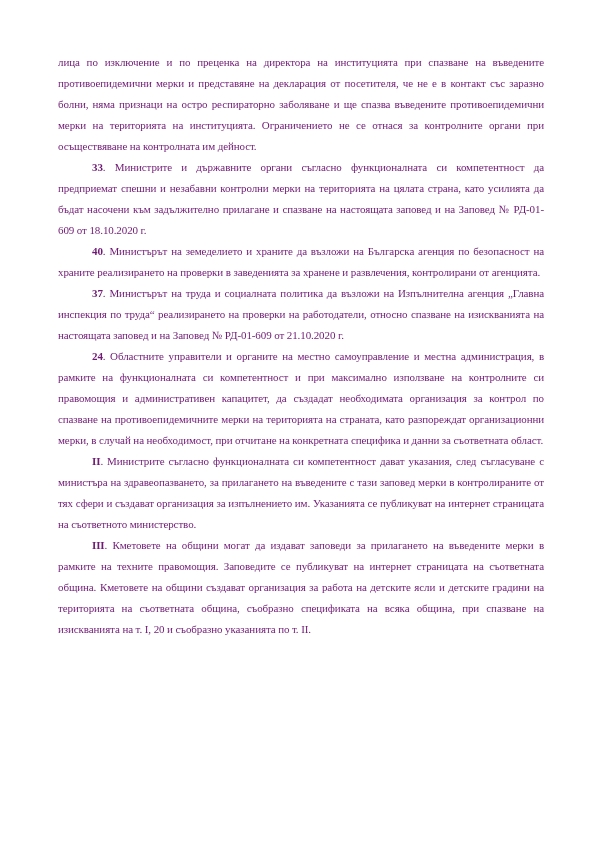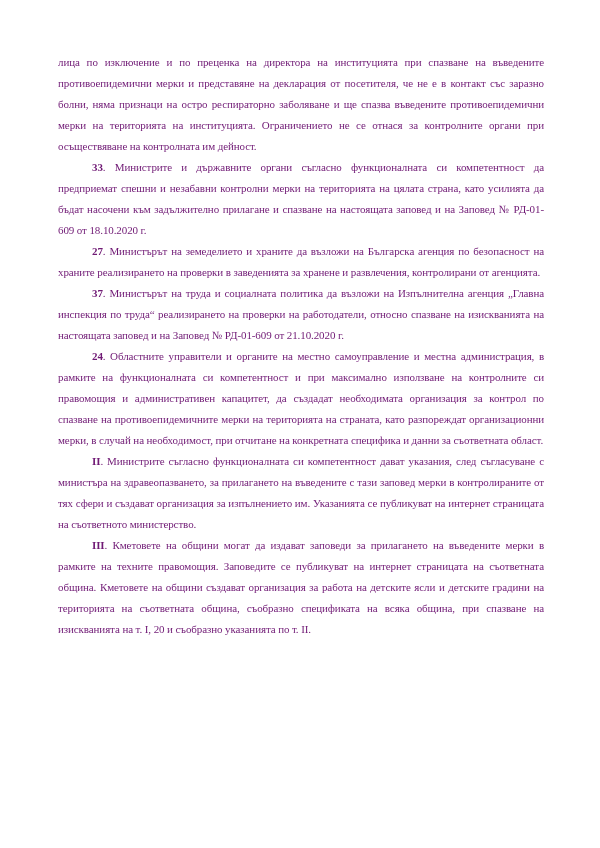--- a/index.html
+++ b/index.html
@@ -42,21 +42,21 @@
 <body>
 
 <div class="page">
   <div class="text-block">
 
     <p class="para no-indent"><b class="num"></b><span>лица по изключение и по преценка на директора на институцията при спазване на въведените противоепидемични мерки и представяне на декларация от посетителя, че не е в контакт със заразно болни, няма признаци на остро респираторно заболяване и ще спазва въведените противоепидемични мерки на територията на институцията. Ограничението не се отнася за контролните органи при осъществяване на контролната им дейност.</span></p>
 
 
     <p class="para"><b class="num">33</b><span>. Министрите и държавните органи съгласно функционалната си компетентност да предприемат спешни и незабавни контролни мерки на територията на цялата страна, като усилията да бъдат насочени към задължително прилагане и спазване на настоящата заповед и на Заповед № РД-01-609 от 18.10.2020 г.</span></p>
 
-    <p class="para"><b class="num">27</b><span>. Министърът на земеделието и храните да възложи на Българска агенция по безопасност на храните реализирането на проверки в заведенията за хранене и развлечения, контролирани от агенцията.</span></p>
+    <p class="para"><b class="num">40</b><span>. Министърът на земеделието и храните да възложи на Българска агенция по безопасност на храните реализирането на проверки в заведенията за хранене и развлечения, контролирани от агенцията.</span></p>
 
     <p class="para"><b class="num">37</b><span>. Министърът на труда и социалната политика да възложи на Изпълнителна агенция „Главна инспекция по труда“ реализирането на проверки на работодатели, относно спазване на изискванията на настоящата заповед и на Заповед № РД-01-609 от 21.10.2020 г.</span></p>
 
     <p class="para"><b class="num">24</b><span>. Областните управители и органите на местно самоуправление и местна администрация, в рамките на функционалната си компетентност и при максимално използване на контролните си правомощия и административен капацитет, да създадат необходимата организация за контрол по спазване на противоепидемичните мерки на територията на страната, като разпореждат организационни мерки, в случай на необходимост, при отчитане на конкретната специфика и данни за съответната област.</span></p>
 
 
     <p class="para"><b class="num">II</b><span>. Министрите съгласно функционалната си компетентност дават указания, след съгласуване с министъра на здравеопазването, за прилагането на въведените с тази заповед мерки в контролираните от тях сфери и създават организация за изпълнението им. Указанията се публикуват на интернет страницата на съответното министерство.</span></p>
 
     <p class="para"><b class="num">III</b><span>. Кметовете на общини могат да издават заповеди за прилагането на въведените мерки в рамките на техните правомощия. Заповедите се публикуват на интернет страницата на съответната община. Кметовете на общини създават организация за работа на детските ясли и детските градини на територията на съответната община, съобразно спецификата на всяка община, при спазване на изискванията на т. I, 20 и съобразно указанията по т. II.</span></p>
 

